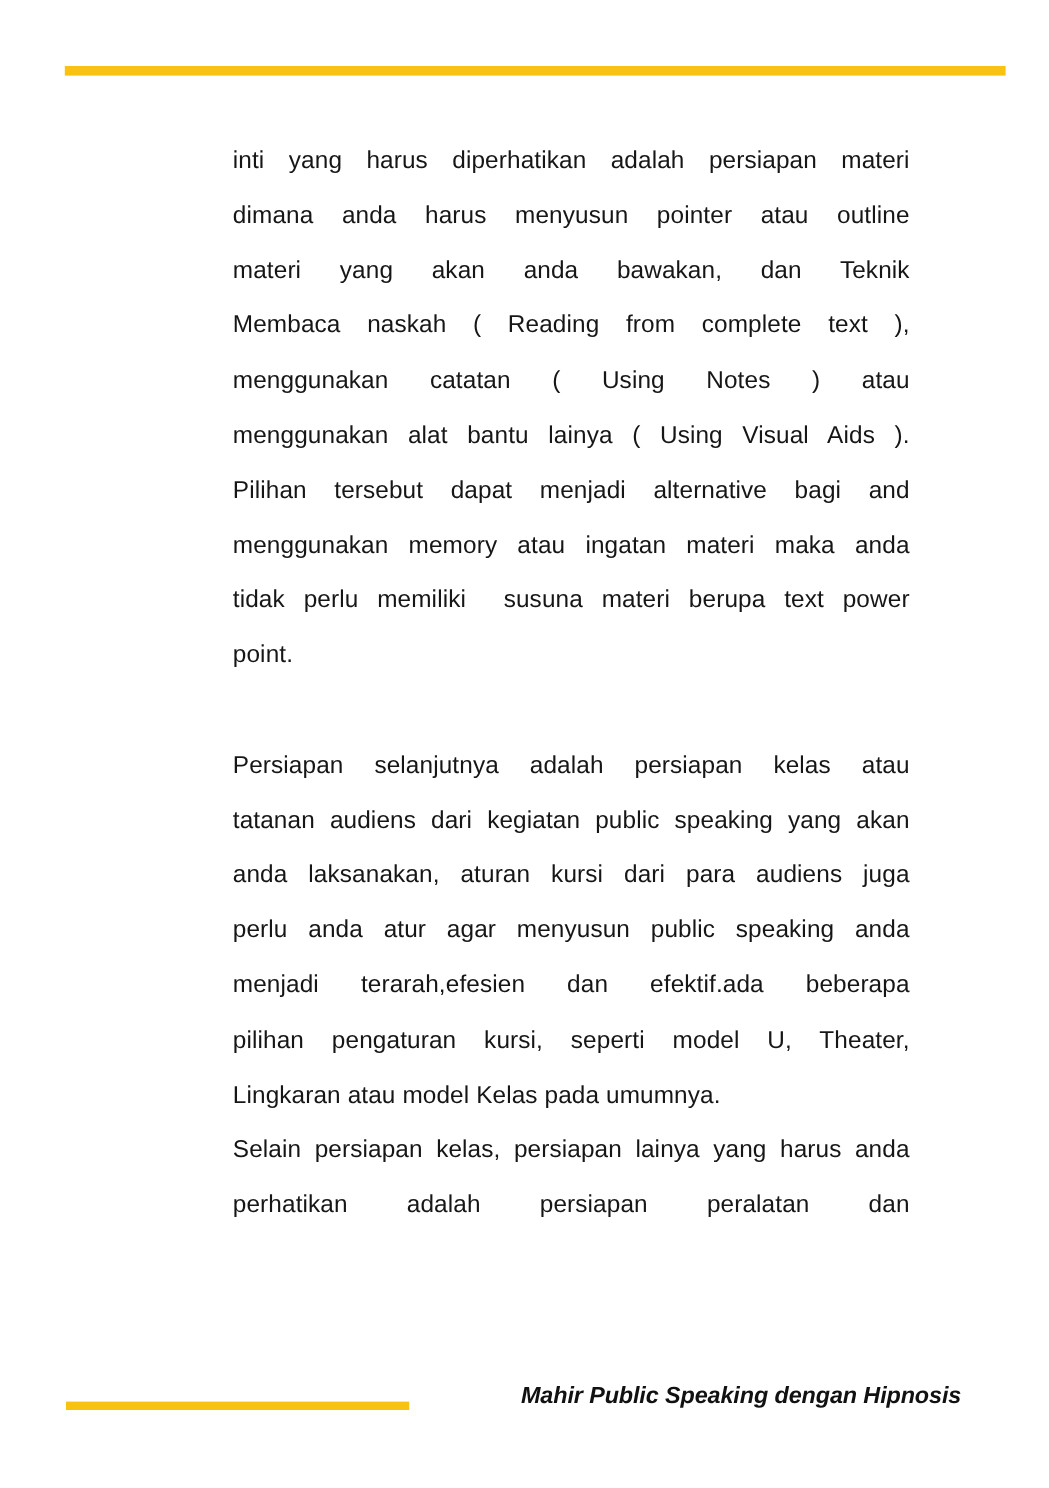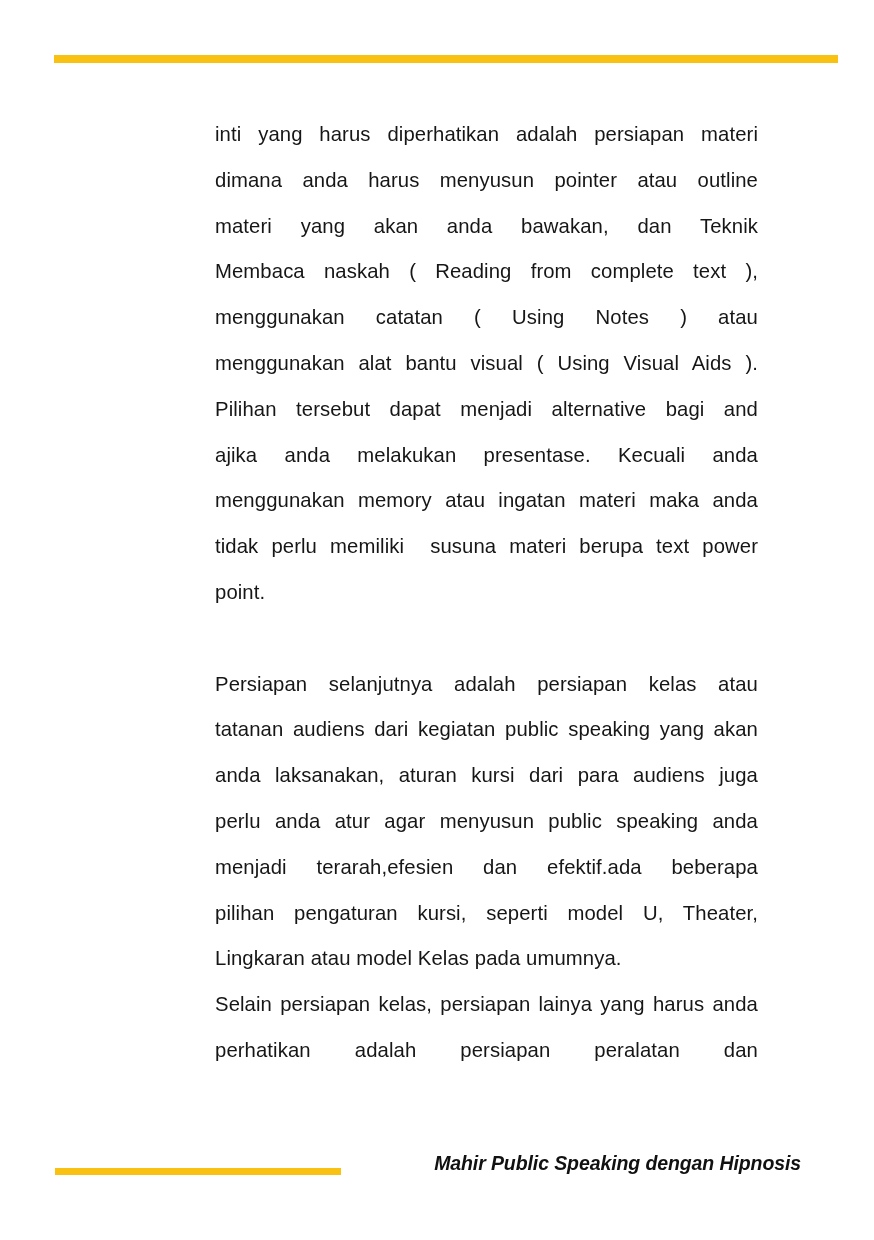--- a/index.html
+++ b/index.html
@@ -44,21 +44,20 @@
     text-justify: inter-word;
     letter-spacing: 0.1px;
   }
 
   
   .para .line {
     display: block;
     text-align: justify;
     text-align-last: justify;
     white-space: pre-wrap;
-    margin-left: 21px;
   }
 
   .para .line.last {
     text-align: right;
     text-align-last: left;
   }
 
   .spacer-line {
     display: block;
     height: 45.8px;
@@ -106,23 +105,22 @@
   <div class="header-rule"></div>
 
   <div class="content">
 
     <p class="para">
       <span class="line">inti yang harus diperhatikan adalah persiapan materi</span>
       <span class="line">dimana anda harus menyusun pointer atau outline</span>
       <span class="line">materi yang akan anda bawakan, dan Teknik</span>
       <span class="line">Membaca naskah ( Reading from complete text ),</span>
       <span class="line">menggunakan catatan ( Using Notes ) atau</span>
-      <span class="line">menggunakan alat bantu visual ( Using Visual Aids ).</span>
+      <span class="line">menggunakan alat bantu lainya ( Using Visual Aids ).</span>
       <span class="line">Pilihan tersebut dapat menjadi alternative bagi and</span>
-      <span class="line">ajika anda melakukan presentase. Kecuali anda</span>
       <span class="line">menggunakan memory atau ingatan materi maka anda</span>
       <span class="line">tidak perlu memiliki  susuna materi berupa text power</span>
       <span class="line last">point.</span>
     </p>
 
     <span class="spacer-line"></span>
 
     <p class="para">
       <span class="line">Persiapan selanjutnya adalah persiapan kelas atau</span>
       <span class="line">tatanan audiens dari kegiatan public speaking yang akan</span>

